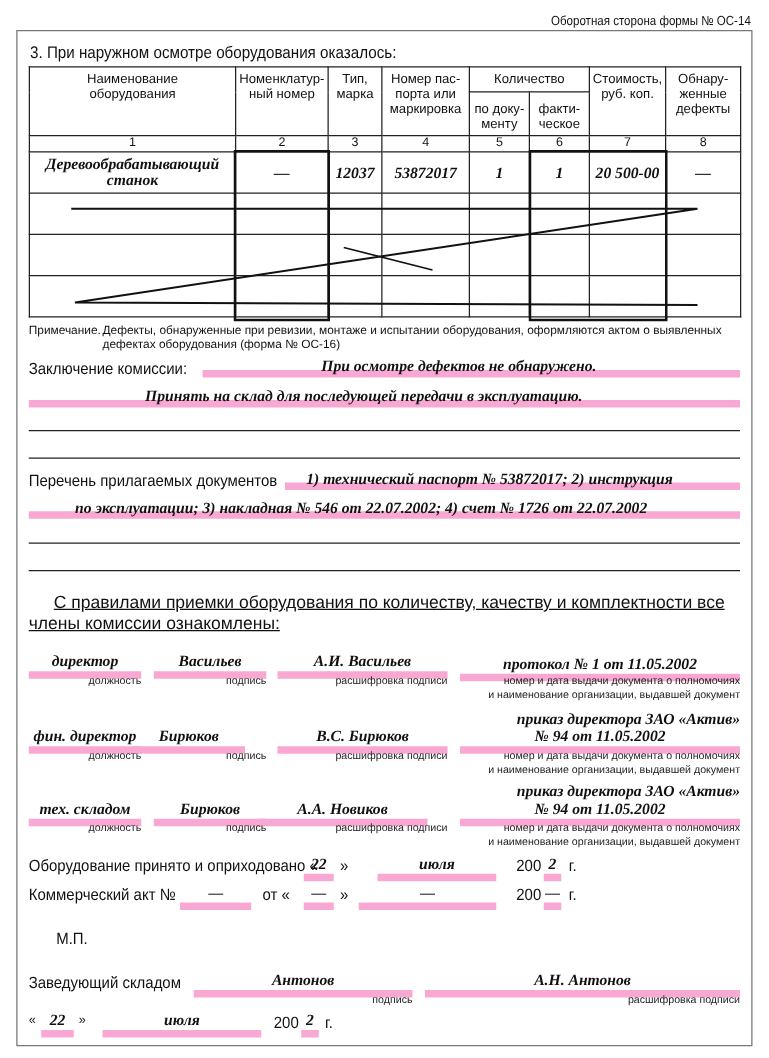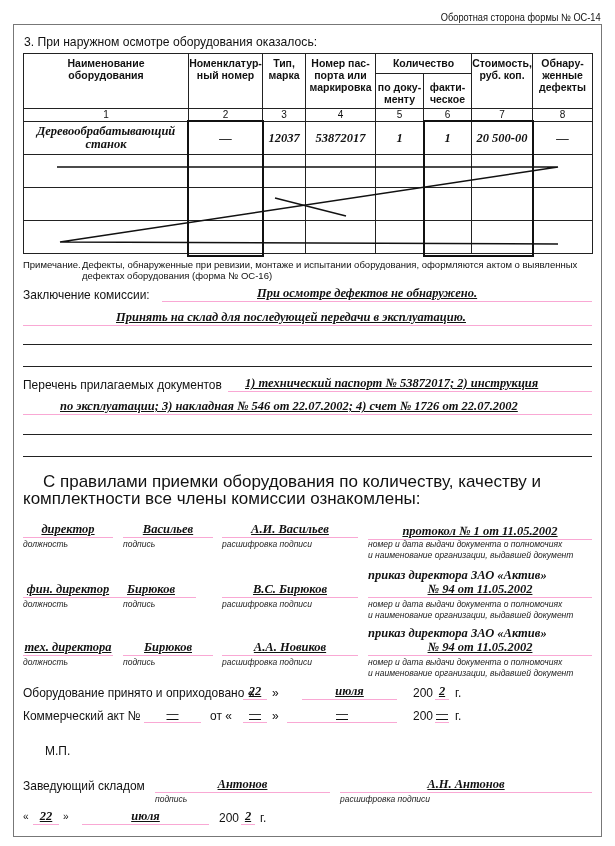--- a/index.html
+++ b/index.html
@@ -4,35 +4,35 @@
 <style>
   html, body { margin:0; padding:0; background:#fff; }
   body { width:615px; height:846px; position:relative; overflow:hidden;
          font-family:"Liberation Sans", sans-serif; color:#111; }
   .abs { position:absolute; }
   .frame { left:13px; top:24px; width:589px; height:813px; border:1px solid #777; box-sizing:border-box; }
   .form-ref { right:14px; top:11px; font-size:10.5px; transform:scaleX(0.88); transform-origin:right; }
   .section-title { left:24px; top:34px; font-size:13.5px; transform:scaleX(0.9); transform-origin:left; white-space:nowrap; }
   table.eq { position:absolute; left:23px; top:53px; border-collapse:collapse; table-layout:fixed; }
   table.eq td { border:1px solid #222; text-align:center; font-size:10.5px; line-height:12px; padding:0; vertical-align:top; }
-  table.eq td.h { padding-top:3px;font-weight:bold; }
+  table.eq td.h { padding-top:3px; }
   table.eq td.num { font-size:10px; height:12px; vertical-align:middle; }
   table.eq td.val { font-family:"Liberation Serif", serif; font-style:italic; font-weight:bold; font-size:12.5px; vertical-align:middle; height:32px; }
   table.eq td.val.name { font-size:12.5px; line-height:13px; }
   table.eq td.empty { height:32px; }
   .thick { position:absolute; border:2px solid #111; box-sizing:border-box; pointer-events:none; }
   .note { left:23px; top:259px; font-size:9.5px; line-height:11px; width:575px; }
   .note .lbl { position:absolute; left:0; top:0; }
   .note .txt { position:absolute; left:59px; top:0; width:520px; }
   .lbl-main { font-size:13px; white-space:nowrap; transform:scaleX(0.92); transform-origin:left; }
   .hw { font-family:"Liberation Serif", serif; font-style:italic; font-weight:bold; font-size:12.5px; white-space:nowrap; }
   .line { position:absolute; border-bottom:1px solid #222; height:0; }
-  .fill { position:absolute; border-bottom:1px solid #f9a8d4; text-align:center;text-decoration:underline; }
-  .cap { position:absolute; font-size:8.5px; font-style:italic; text-align:left; line-height:10px; color:#222; }
-  .para { left:23px; top:473px; width:572px; font-size:17px; line-height:17px; text-indent:20px; }
+  .fill { position:absolute; border-bottom:6px solid #f9a8d4; text-align:center; }
+  .cap { position:absolute; font-size:8.5px; text-align:right; line-height:10px; color:#222; }
+  .para { left:23px; top:473px; width:572px; font-size:14px; line-height:17px; text-indent:20px;text-decoration:underline; }
 </style>
 </head>
 <body>
 
 <div class="abs frame"></div>
 
 <div class="abs form-ref">Оборотная сторона формы № ОС-14</div>
 <div class="abs section-title">3. При наружном осмотре оборудования оказалось:</div>
 
 <table class="eq">
@@ -155,23 +155,23 @@
 <div class="fill hw" style="left:106px;top:582px;width:90px;height:15px;">Бирюков</div>
 <div class="fill hw" style="left:222px;top:582px;width:136px;height:15px;">В.С. Бирюков</div>
 <div class="fill hw" style="left:368px;top:582px;width:224px;height:15px;">№ 94 от 11.05.2002</div>
 <div class="cap" style="left:23px;top:599px;width:90px;">должность</div>
 <div class="cap" style="left:123px;top:599px;width:90px;">подпись</div>
 <div class="cap" style="left:222px;top:599px;width:136px;">расшифровка подписи</div>
 <div class="cap" style="left:368px;top:599px;width:224px;">номер и дата выдачи документа о полномочиях</div>
 <div class="cap" style="left:368px;top:610px;width:224px;">и наименование организации, выдавшей документ</div>
 
 <div class="cap hw" style="left:368px;top:626px;width:224px;font-size:12.5px;line-height:14px;color:#111;">приказ директора ЗАО «Актив»</div>
-<div class="fill hw" style="left:23px;top:640px;width:90px;height:15px;">тех. директора</div>
+<div class="fill hw" style="left:23px;top:640px;width:90px;height:15px;">тех. складом</div>
 <div class="fill hw" style="left:123px;top:640px;width:90px;height:15px;">Бирюков</div>
-<div class="fill hw" style="left:222px;top:640px;width:136px;height:15px;">А.А. Новиков</div>
+<div class="fill hw" style="left:206px;top:640px;width:136px;height:15px;">А.А. Новиков</div>
 <div class="fill hw" style="left:368px;top:640px;width:224px;height:15px;">№ 94 от 11.05.2002</div>
 <div class="cap" style="left:23px;top:657px;width:90px;">должность</div>
 <div class="cap" style="left:123px;top:657px;width:90px;">подпись</div>
 <div class="cap" style="left:222px;top:657px;width:136px;">расшифровка подписи</div>
 <div class="cap" style="left:368px;top:657px;width:224px;">номер и дата выдачи документа о полномочиях</div>
 <div class="cap" style="left:368px;top:668px;width:224px;">и наименование организации, выдавшей документ</div>
 
 <div class="abs lbl-main" style="left:23px;top:685px;">Оборудование принято и оприходовано «</div>
 <div class="fill hw" style="left:243px;top:684px;width:24px;height:15px;">22</div>
 <div class="abs lbl-main" style="left:272px;top:685px;">»</div>

